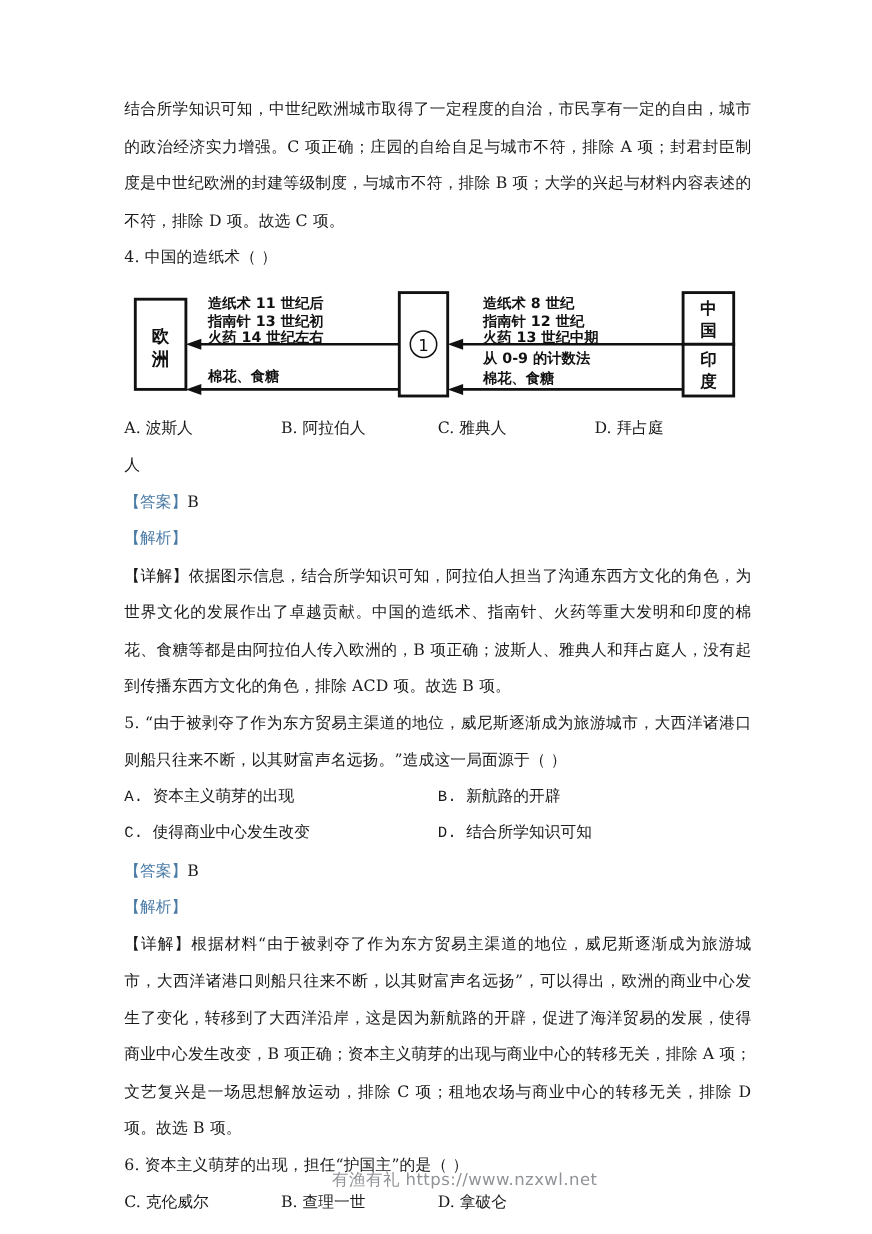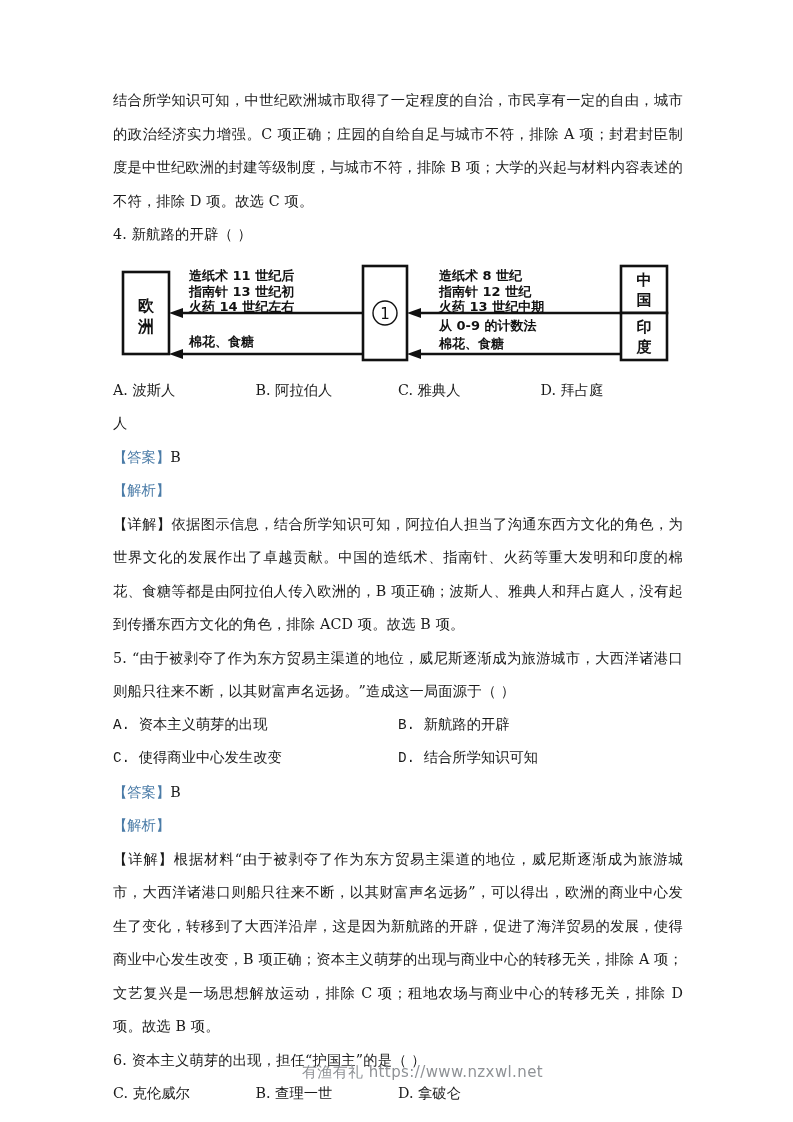--- a/index.html
+++ b/index.html
@@ -107,21 +107,21 @@
 <body>
 
 <div id="page">
 
   <div id="content">
 
     <p class="para">结合所学知识可知，中世纪欧洲城市取得了一定程度的自治，市民享有一定的自由，城市的政治经济实力增强。C 项正确；庄园的自给自足与城市不符，排除 A 项；封君封臣制度是中世纪欧洲的封建等级制度，与城市不符，排除 B 项；大学的兴起与材料内容表述的不符，排除 D 项。故选 C 项。</p>
 
     <p class="q-line">
       <span>4.</span>
-      <span>新航路的开辟（      ）</span>
+      <span>中国的造纸术（      ）</span>
     </p>
 
     <div class="diagram-wrap">
       <svg class="dg" viewBox="0 0 570 110">
 
         <rect x="10" y="14" width="46" height="82" fill="#ffffff" stroke="#111111" stroke-width="2.6"></rect>
         <text x="33" y="53" text-anchor="middle" font-size="16" font-weight="bold" fill="#111111">欧</text>
         <text x="33" y="74" text-anchor="middle" font-size="16" font-weight="bold" fill="#111111">洲</text>
 
         <rect x="250" y="8" width="44" height="94" fill="#ffffff" stroke="#111111" stroke-width="2.6"></rect>

